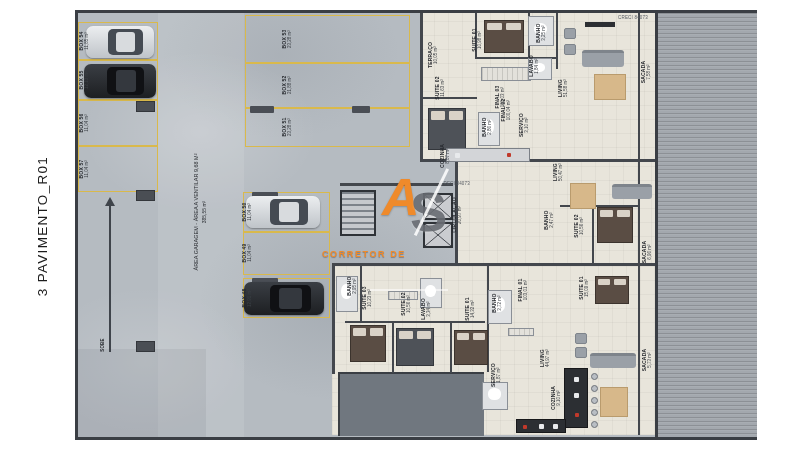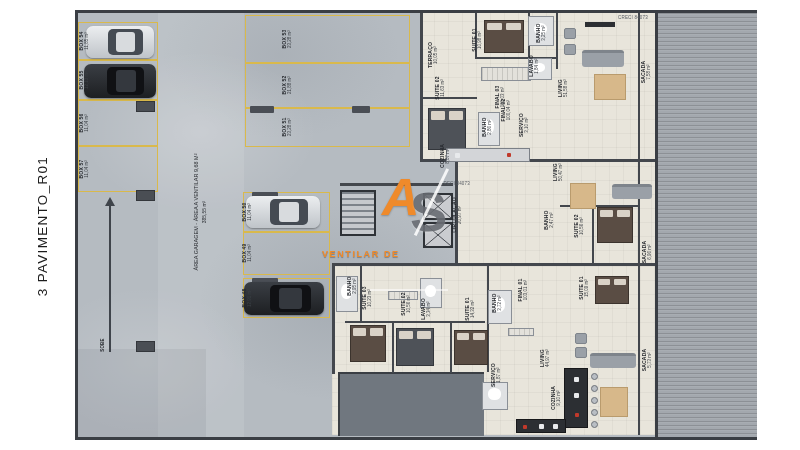--- a/index.html
+++ b/index.html
@@ -428,17 +428,17 @@
         <span class="ar">9,10 m²</span>
       </div>
 
     <div class="lblh" style="left:540px;top:2px">CRECI 84073</div>
     <div class="lblh" style="left:362px;top:168px">CRECI 84073</div>
 
     <div class="wm">
       <span class="la">A</span>
       <span class="ls">S</span>
       <span class="slash"></span>
-      <span class="t1">VENTILAR DE</span>
+      <span class="t1">CORRETOR DE</span>
       <span class="t3"></span>
     </div>
   </div>
 </div>
 
 </body></html>

